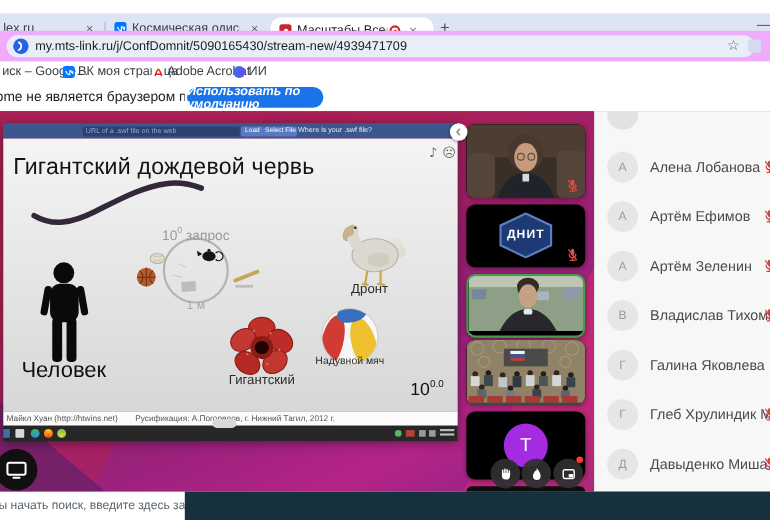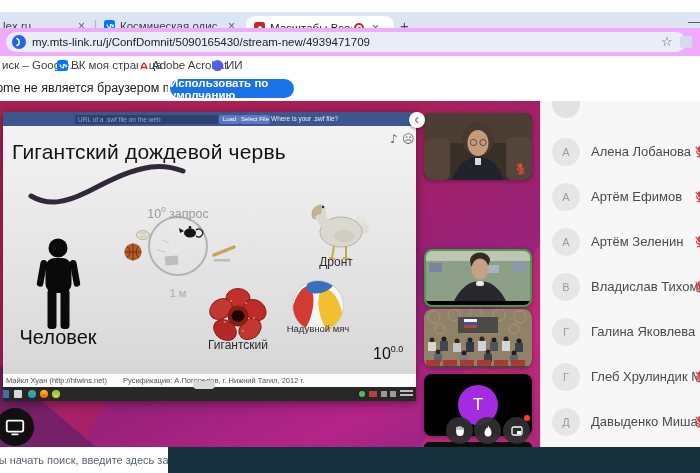--- a/index.html
+++ b/index.html
@@ -16,21 +16,21 @@
   .tabsep{width:1px;height:14px;background:#aab4c8;top:8px;}
   .favsq{width:11px;height:11px;border-radius:2.5px;display:flex;align-items:center;justify-content:center;}
   .toolbar{left:0;top:28px;width:700px;height:28px;background:#f0abfc;padding-left:20px;}
   .urlpill{left:6px;top:4px;width:680px;height:20px;background:#e8edf8;border-radius:11px;}
   .urltxt{font-size:11.5px;color:#202124;line-height:20px;white-space:nowrap;}
   .bookbar{left:0;top:56px;width:700px;height:19px;background:#ffffff;}
   .bk{font-size:11.5px;color:#3c4043;line-height:19px;white-space:nowrap;}
   .notif{left:0;top:75px;width:700px;height:26px;background:#ffffff;border-bottom:1px solid #d8dce3;}
   .notif-msg{font-size:12.5px;color:#202124;line-height:26px;white-space:nowrap;}
   .notif-btn{background:#1a73e8;color:#fff;border-radius:14px;font-size:11.5px;font-weight:bold;
-             display:flex;align-items:center;justify-content:center;}
+             display:flex;align-items:center;justify-content:center;font-style:italic;}
   
   .mts{left:0;top:101px;width:700px;height:346px;overflow:hidden;
        background:linear-gradient(155deg,#a41d51 0%,#ab2059 28%,#98217a 55%,#b42487 72%,#6d2380 100%);}
   .mshape{position:absolute;}
   .share{left:3px;top:11px;width:413px;height:289px;box-shadow:0 2px 10px rgba(0,0,0,.45);}
   .swfbar{left:0;top:0;width:413px;height:14px;background:#3c568e;}
   .swfinput{left:72px;top:2.5px;width:140px;height:9px;background:#2c4170;border-radius:2px;
             font-size:6.5px;color:#93a7d2;line-height:9px;padding-left:3px;white-space:nowrap;overflow:hidden;}
   .swfbtn{height:9px;top:2.5px;background:#5a79c0;border-radius:2px;font-size:6px;color:#fff;
           display:flex;align-items:center;justify-content:center;white-space:nowrap;padding:0 2px;}
@@ -223,21 +223,21 @@
             <circle cx="315" cy="180" r="25.5" fill="none" stroke="#cfcfc9"></circle>
           </g>
         </svg>
 
         <div class="abs stitle">Гигантский дождевой червь</div>
         <span class="abs glyph" style="left:387px;top:6px;font-size:12px;color:#666;">♪</span>
         <span class="abs glyph" style="left:399px;top:6px;font-size:12px;color:#666;">☹</span>
         <div class="abs sgray" style="left:105px;top:79px;width:140px;font-size:12.5px;">
           <span>10</span><span class="supwr">0</span>&nbsp;<span>запрос</span>
         </div>
-        <div class="abs sgray" style="left:145px;top:161px;width:60px;font-size:11px;color:#a8a8a8;">1 м</div>
+        <div class="abs sgray" style="left:145px;top:146px;width:60px;font-size:11px;color:#a8a8a8;">1 м</div>
         <div class="abs slabel" style="left:15px;top:200px;width:80px;font-size:20px;color:#111;">Человек</div>
         <div class="abs slabel" style="left:303px;top:129px;width:60px;font-size:12px;">Дронт</div>
         <div class="abs slabel" style="left:200px;top:212px;width:70px;font-size:12px;">Гигантский</div>
         <div class="abs slabel" style="left:278px;top:197px;width:74px;font-size:9.5px;">Надувной мяч</div>
         <div class="abs" style="left:370px;top:218px;font-size:16px;color:#111;">
           <span>10</span><span style="font-size:9px;vertical-align:7px;">0.0</span>
         </div>
       </div>
 
       <div class="abs credit">
@@ -285,20 +285,35 @@
         <g fill="none" stroke="#e04a3f" stroke-width="1.3" stroke-linecap="round">
           <rect x="4.2" y="1.2" width="3.6" height="6.5" rx="1.8" fill="#e04a3f" stroke="none"></rect>
           <path d="M2.8,6.5 a3.2,3.4 0 0 0 6.4,0"></path>
             <line x1="6" y1="10" x2="6" y2="12.2"></line>
           <line x1="3.6" y1="12.6" x2="8.4" y2="12.6"></line>
             <line x1="2.2" y1="2.2" x2="9.8" y2="12"></line>
         </g>
       </svg>
     </div>
 
+    <div class="abs tile" style="top:85px;height:57px;">
+      <svg class="abs" style="left:28px;top:7px;" width="52" height="42" viewBox="0 0 52 42">
+        <polygon points="26,1 49,12 49,30 26,41 3,30 3,12" fill="#1d3a74" stroke="#5e7cc0" stroke-width="2"></polygon>
+      </svg>
+      <div class="abs" style="left:0;top:21px;width:108px;text-align:center;color:#fff;font-weight:bold;font-size:11px;letter-spacing:1px;">ДНИТ</div>
+      <svg class="micoff" viewBox="0 0 12 15">
+        <g fill="none" stroke="#e04a3f" stroke-width="1.3" stroke-linecap="round">
+          <rect x="4.2" y="1.2" width="3.6" height="6.5" rx="1.8" fill="#e04a3f" stroke="none"></rect>
+          <path d="M2.8,6.5 a3.2,3.4 0 0 0 6.4,0"></path>
+            <line x1="6" y1="10" x2="6" y2="12.2"></line>
+          <line x1="3.6" y1="12.6" x2="8.4" y2="12.6"></line>
+            <line x1="2.2" y1="2.2" x2="9.8" y2="12"></line>
+        </g>
+      </svg>
+    </div>
 
     <div class="abs tile" style="top:148px;height:54px;border:2px solid #43a047;width:104px;">
       <svg width="104" height="50" viewBox="0 0 104 50">
         <rect width="104" height="50" fill="#8da087"></rect>
         <rect width="104" height="10" fill="#bcc6b2"></rect>
         <rect x="3" y="12" width="13" height="9" fill="#76869c"></rect>
         <rect x="86" y="10" width="14" height="11" fill="#8d99ab"></rect>
         <rect x="62" y="14" width="11" height="8" fill="#aab3c1"></rect>
         <path d="M44,9 a10,8 0 0 1 20,1 l-2,5 h-17 z" fill="#352b24"></path>
         <ellipse cx="54" cy="18" rx="8.5" ry="10.5" fill="#c7a183"></ellipse>

